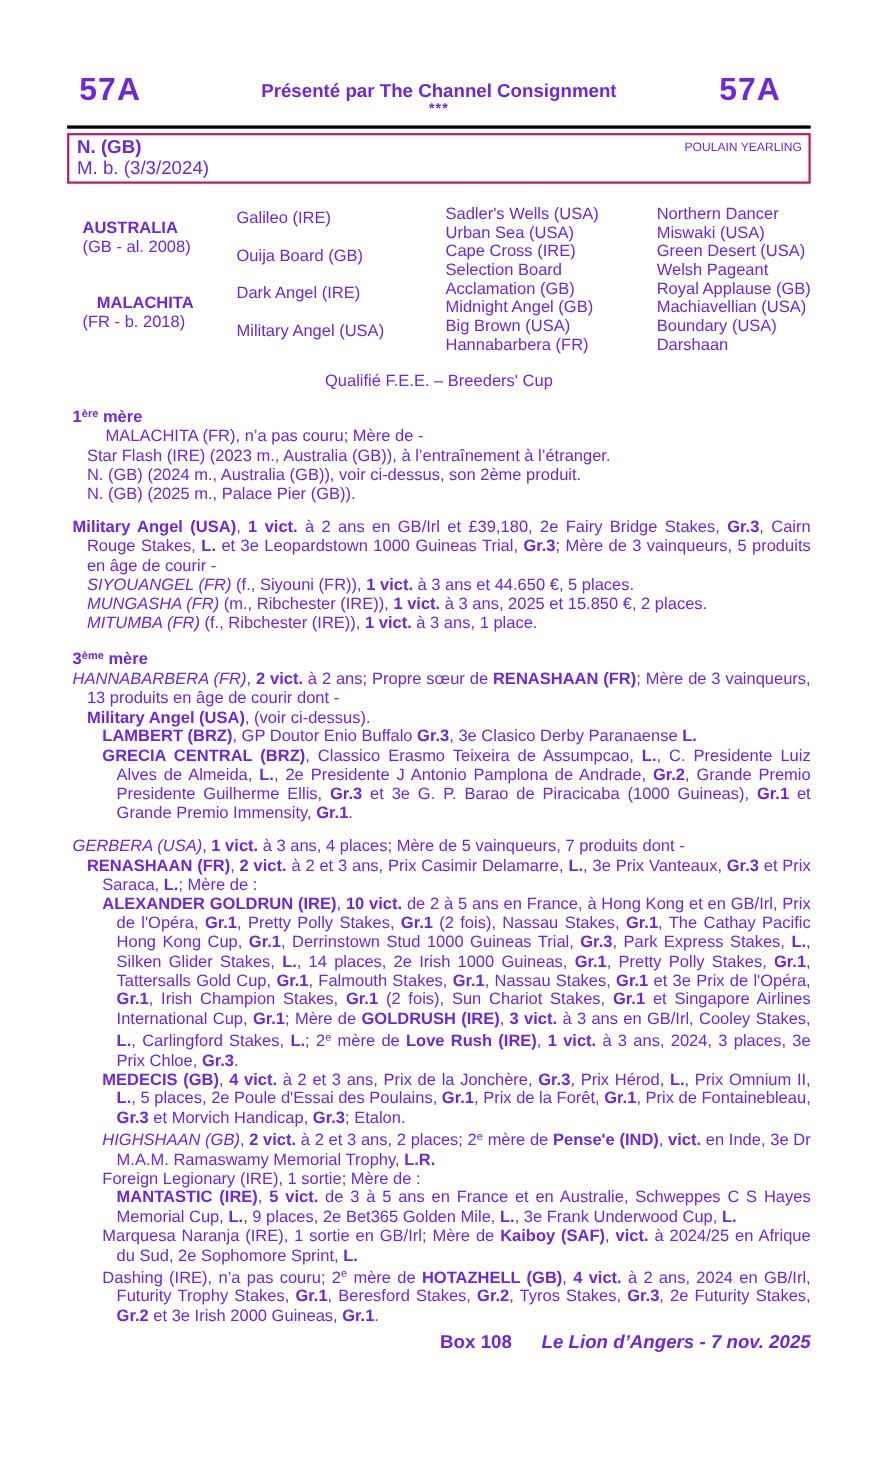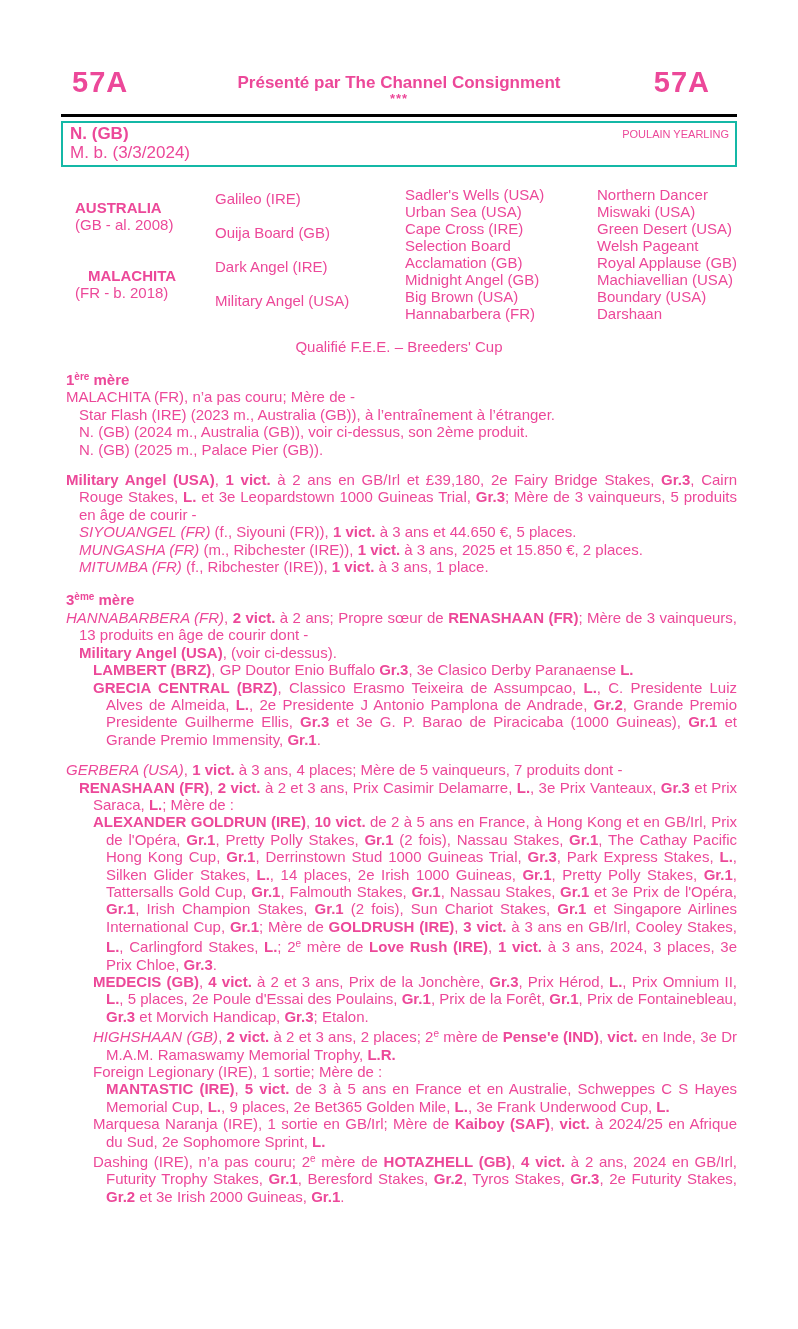--- a/index.html
+++ b/index.html
@@ -1,29 +1,29 @@
 <!DOCTYPE html>
 <html lang="fr"><head>
 <meta charset="utf-8">
 <style>
   html,body{margin:0;padding:0;background:#fff;}
   .page{
     position:relative;width:798px;height:1329px;overflow:hidden;background:#fff;
-    font-family:"Liberation Sans", sans-serif;color:#ec4899;font-size:15px;
+    font-family:"Liberation Sans", sans-serif;color:#6d28d9;font-size:15px;
   }
   
   .header{position:relative;height:114px;}
   .lot{position:absolute;top:66px;font-size:29px;font-weight:700;letter-spacing:1px;}
   .lot-left{left:72px;}
   .lot-right{right:88px;}
   .presenter{position:absolute;top:73px;left:0;width:100%;text-align:center;font-size:17px;font-weight:700;}
   .stars{position:absolute;top:91px;left:0;width:100%;text-align:center;font-size:13px;font-weight:700;letter-spacing:1px;}
   .rule-thick{height:3px;background:#000;margin:0 61px;}
   
-  .name-box{position:relative;margin:4px 61px 10px 61px;border:2px solid #14b8a6;height:42px;}
+  .name-box{position:relative;margin:4px 61px 10px 61px;border:2px solid #be185d;height:42px;}
   .horse-name{position:absolute;left:7px;top:1px;font-size:17px;font-weight:700;}
   .birth-info{position:absolute;left:7px;top:20px;font-size:17px;}
   .category{position:absolute;right:6px;top:5px;font-size:11px;}
   
   .pedigree{position:relative;margin-top:19px;height:141px;}
   .ped-cell{position:absolute;white-space:nowrap;line-height:17px;}
   .ped-bold{font-weight:700;}
   
   .qualification{margin-top:11px;text-align:center;}
   
@@ -85,21 +85,21 @@
       <div class="ped-cell" style="left: 597px; top: 85px;">Machiavellian (USA)</div>
       <div class="ped-cell" style="left: 597px; top: 102px;">Boundary (USA)</div>
       <div class="ped-cell" style="left: 597px; top: 119px;">Darshaan</div>
     </div>
 
   <div class="qualification">Qualifié F.E.E. – Breeders' Cup</div>
 
   <div class="sections">
       <div class="section">
         <p class="heading"><span class="rb">1</span><span class="rbsup">ère</span><span class="rb"> mère</span></p>
-        <p class="para" style="padding-left: 13px; text-indent: -13px;"><span class="rn">MALACHITA (FR), n’a pas couru; Mère de -</span></p>
+        <p class="para" style="padding-left: 13px; text-indent: -13px; margin-left: 30px;"><span class="rn">MALACHITA (FR), n’a pas couru; Mère de -</span></p>
         <p class="para" style="padding-left: 27px; text-indent: -14px;"><span class="rn">Star Flash (IRE) (2023 m., Australia (GB)), à l’entraînement à l’étranger.</span></p>
         <p class="para" style="padding-left: 27px; text-indent: -14px;"><span class="rn">N. (GB) (2024 m., Australia (GB)), voir ci-dessus, son 2ème produit.</span></p>
         <p class="para" style="padding-left: 27px; text-indent: -14px;"><span class="rn">N. (GB) (2025 m., Palace Pier (GB)).</span></p>
       </div>
       <div class="section">
         <p class="para" style="padding-left: 13px; text-indent: -13px;"><span class="rb">Military Angel (USA)</span><span class="rn">, </span><span class="rb">1 vict.</span><span class="rn"> à 2 ans en GB/Irl et £39,180, 2e Fairy Bridge Stakes, </span><span class="rb">Gr.3</span><span class="rn">, Cairn Rouge Stakes, </span><span class="rb">L.</span><span class="rn"> et 3e Leopardstown 1000 Guineas Trial, </span><span class="rb">Gr.3</span><span class="rn">; Mère de 3 vainqueurs, 5 produits en âge de courir -</span></p>
         <p class="para" style="padding-left: 27px; text-indent: -14px;"><span class="ri">SIYOUANGEL (FR)</span><span class="rn"> (f., Siyouni (FR)), </span><span class="rb">1 vict.</span><span class="rn"> à 3 ans et 44.650 €, 5 places.</span></p>
         <p class="para" style="padding-left: 27px; text-indent: -14px;"><span class="ri">MUNGASHA (FR)</span><span class="rn"> (m., Ribchester (IRE)), </span><span class="rb">1 vict.</span><span class="rn"> à 3 ans, 2025 et 15.850 €, 2 places.</span></p>
         <p class="para" style="padding-left: 27px; text-indent: -14px;"><span class="ri">MITUMBA (FR)</span><span class="rn"> (f., Ribchester (IRE)), </span><span class="rb">1 vict.</span><span class="rn"> à 3 ans, 1 place.</span></p>
       </div>
@@ -116,14 +116,17 @@
         <p class="para" style="padding-left: 40px; text-indent: -13px;"><span class="rb">ALEXANDER GOLDRUN (IRE)</span><span class="rn">, </span><span class="rb">10 vict.</span><span class="rn"> de 2 à 5 ans en France, à Hong Kong et en GB/Irl, Prix de l'Opéra, </span><span class="rb">Gr.1</span><span class="rn">, Pretty Polly Stakes, </span><span class="rb">Gr.1</span><span class="rn"> (2 fois), Nassau Stakes, </span><span class="rb">Gr.1</span><span class="rn">, The Cathay Pacific Hong Kong Cup, </span><span class="rb">Gr.1</span><span class="rn">, Derrinstown Stud 1000 Guineas Trial, </span><span class="rb">Gr.3</span><span class="rn">, Park Express Stakes, </span><span class="rb">L.</span><span class="rn">, Silken Glider Stakes, </span><span class="rb">L.</span><span class="rn">, 14 places, 2e Irish 1000 Guineas, </span><span class="rb">Gr.1</span><span class="rn">, Pretty Polly Stakes, </span><span class="rb">Gr.1</span><span class="rn">, Tattersalls Gold Cup, </span><span class="rb">Gr.1</span><span class="rn">, Falmouth Stakes, </span><span class="rb">Gr.1</span><span class="rn">, Nassau Stakes, </span><span class="rb">Gr.1</span><span class="rn"> et 3e Prix de l'Opéra, </span><span class="rb">Gr.1</span><span class="rn">, Irish Champion Stakes, </span><span class="rb">Gr.1</span><span class="rn"> (2 fois), Sun Chariot Stakes, </span><span class="rb">Gr.1</span><span class="rn"> et Singapore Airlines International Cup, </span><span class="rb">Gr.1</span><span class="rn">; Mère de </span><span class="rb">GOLDRUSH (IRE)</span><span class="rn">, </span><span class="rb">3 vict.</span><span class="rn"> à 3 ans en GB/Irl, Cooley Stakes, </span><span class="rb">L.</span><span class="rn">, Carlingford Stakes, </span><span class="rb">L.</span><span class="rn">; 2</span><span class="rsup">e</span><span class="rn"> mère de </span><span class="rb">Love Rush (IRE)</span><span class="rn">, </span><span class="rb">1 vict.</span><span class="rn"> à 3 ans, 2024, 3 places, 3e Prix Chloe, </span><span class="rb">Gr.3</span><span class="rn">.</span></p>
         <p class="para" style="padding-left: 40px; text-indent: -13px;"><span class="rb">MEDECIS (GB)</span><span class="rn">, </span><span class="rb">4 vict.</span><span class="rn"> à 2 et 3 ans, Prix de la Jonchère, </span><span class="rb">Gr.3</span><span class="rn">, Prix Hérod, </span><span class="rb">L.</span><span class="rn">, Prix Omnium II, </span><span class="rb">L.</span><span class="rn">, 5 places, 2e Poule d'Essai des Poulains, </span><span class="rb">Gr.1</span><span class="rn">, Prix de la Forêt, </span><span class="rb">Gr.1</span><span class="rn">, Prix de Fontainebleau, </span><span class="rb">Gr.3</span><span class="rn"> et Morvich Handicap, </span><span class="rb">Gr.3</span><span class="rn">; Etalon.</span></p>
         <p class="para" style="padding-left: 40px; text-indent: -13px;"><span class="ri">HIGHSHAAN (GB)</span><span class="rn">, </span><span class="rb">2 vict.</span><span class="rn"> à 2 et 3 ans, 2 places; 2</span><span class="rsup">e</span><span class="rn"> mère de </span><span class="rb">Pense'e (IND)</span><span class="rn">, </span><span class="rb">vict.</span><span class="rn"> en Inde, 3e Dr M.A.M. Ramaswamy Memorial Trophy, </span><span class="rb">L.R.</span></p>
         <p class="para" style="padding-left: 40px; text-indent: -13px;"><span class="rn">Foreign Legionary (IRE), 1 sortie; Mère de :</span></p>
         <p class="para" style="padding-left: 40px; text-indent: 0px;"><span class="rb">MANTASTIC (IRE)</span><span class="rn">, </span><span class="rb">5 vict.</span><span class="rn"> de 3 à 5 ans en France et en Australie, Schweppes C S Hayes Memorial Cup, </span><span class="rb">L.</span><span class="rn">, 9 places, 2e Bet365 Golden Mile, </span><span class="rb">L.</span><span class="rn">, 3e Frank Underwood Cup, </span><span class="rb">L.</span></p>
         <p class="para" style="padding-left: 40px; text-indent: -13px;"><span class="rn">Marquesa Naranja (IRE), 1 sortie en GB/Irl; Mère de </span><span class="rb">Kaiboy (SAF)</span><span class="rn">, </span><span class="rb">vict.</span><span class="rn"> à 2024/25 en Afrique du Sud, 2e Sophomore Sprint, </span><span class="rb">L.</span></p>
         <p class="para" style="padding-left: 40px; text-indent: -13px;"><span class="rn">Dashing (IRE), n’a pas couru; 2</span><span class="rsup">e</span><span class="rn"> mère de </span><span class="rb">HOTAZHELL (GB)</span><span class="rn">, </span><span class="rb">4 vict.</span><span class="rn"> à 2 ans, 2024 en GB/Irl, Futurity Trophy Stakes, </span><span class="rb">Gr.1</span><span class="rn">, Beresford Stakes, </span><span class="rb">Gr.2</span><span class="rn">, Tyros Stakes, </span><span class="rb">Gr.3</span><span class="rn">, 2e Futurity Stakes, </span><span class="rb">Gr.2</span><span class="rn"> et 3e Irish 2000 Guineas, </span><span class="rb">Gr.1</span><span class="rn">.</span></p>
       </div>
     </div>
 
+  <div class="footer">
+    <span>Box 108</span><span class="venue">Le Lion d’Angers - 7 nov. 2025</span>
+  </div>
 
 </div>
 
 </body></html>

